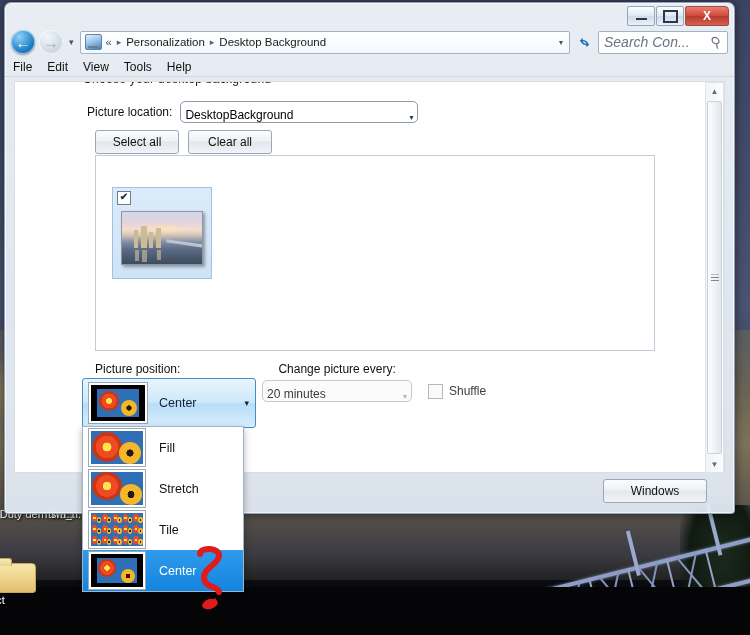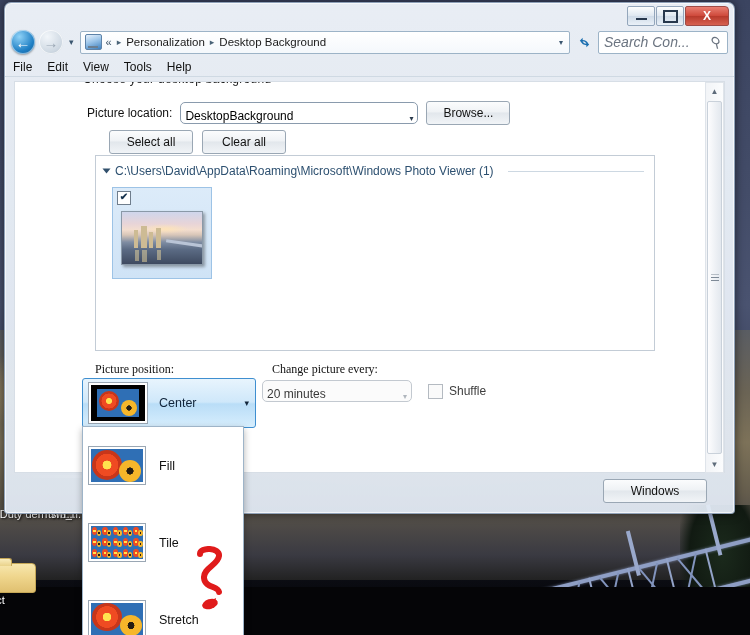--- a/index.html
+++ b/index.html
@@ -118,21 +118,21 @@
   .combo{
     height:20px;border:1px solid #8a9bad;background:#fff;display:flex;align-items:flex-end;
     padding:0 4px;font-size:12px;border-radius:5px;
   }
   .combo .arrow{margin-left:auto;font-size:8px;color:#2b3b4d;padding-left:6px;}
   .btn{
     height:22px;min-width:62px;padding:0 10px;font-size:12px;color:#111;
     border:1px solid #9aa7b4;border-radius:3px;display:flex;align-items:center;justify-content:center;
     background:linear-gradient(180deg,#fbfcfd 0%,#eff2f5 45%,#e2e7ec 50%,#f1f4f7 100%);
   }
-  .row-btns{position:absolute;left:94px;top:48px;display:flex;gap:9px;}
+  .row-btns{position:absolute;left:80px;top:48px;display:flex;gap:9px;}
 
   .gallery{
     position:absolute;left:80px;top:73px;width:558px;height:194px;
     background:#fff;border:1px solid #c3ccd6;
   }
   .group-head{display:flex;align-items:center;gap:6px;padding:8px 0 0 8px;}
   .tri{width:0;height:0;border-left:5px solid #31506c;border-top:4px solid transparent;border-bottom:4px solid transparent;
     transform:rotate(90deg);}
   .group-path{font-size:12px;color:#2d5070;white-space:nowrap;}
   .group-rule{flex:1;height:1px;background:#cdd8e2;margin-left:8px;margin-right:10px;}
@@ -149,38 +149,38 @@
     background:
       linear-gradient(180deg,#cfd6ec 0%,#e7d4d8 22%,#f3ddcf 34%,#d8c6b8 44%,#7f8da3 58%,#5b6b84 72%,#3e4a60 100%);
     overflow:hidden;
   }
   .thumb-img .sun{position:absolute;right:14px;top:12px;width:46px;height:10px;
     background:radial-gradient(ellipse,rgba(255,228,180,.85),rgba(255,228,180,0) 72%);}
   .thumb-img .twr{position:absolute;background:#cdbb94;}
   .thumb-img .refl{position:absolute;background:rgba(235,215,160,.5);}
   .thumb-img .brg{position:absolute;left:44px;top:30px;width:38px;height:3px;background:#b9c4d6;transform:rotate(8deg);}
 
-  .row-pos{position:absolute;left:80px;top:280px;display:flex;gap:98px;font-family:Liberation Serif, serif;}
+  .row-pos{position:absolute;left:80px;top:280px;display:flex;gap:98px;}
   .sublbl{font-size:12px;color:#111;}
 
   .posbox{
     position:absolute;left:82px;top:378px;width:160px;height:48px;
     border:1px solid #3f8fd0;border-radius:3px;
     background:linear-gradient(180deg,#e8f4fd 0%,#cfe8fa 48%,#b9ddf7 52%,#d7eefd 100%);
     display:flex;align-items:center;padding:0 6px;
   }
   .mini{width:54px;height:36px;border:2px solid #fff;box-shadow:0 0 0 1px #9aa7b4;flex:none;}
   .posbox .sel{font-size:12.5px;color:#10243a;margin-left:12px;}
   .posbox .caret{margin-left:auto;font-size:9px;color:#10243a;}
 
   .dd{
     position:absolute;left:82px;top:426px;width:160px;
     background:#fff;border:1px solid #9eb4c8;box-shadow:0 3px 7px rgba(0,0,0,.3);z-index:40;
   }
-  .dd-item{height:41px;display:flex;align-items:center;padding:18px 6px;}
+  .dd-item{height:41px;display:flex;align-items:center;padding:0 6px;}
   .dd-item .mini{width:52px;height:33px;}
   .dd-item .txt{margin-left:14px;font-size:12.5px;color:#111;}
   .dd-item.sel{background:linear-gradient(180deg,#2f9bec,#1484e0);}
   .dd-item.sel .txt{color:#fff;}
 
   
   .art{width:100%;height:100%;position:relative;overflow:hidden;background:#2f6fb5;}
   .art .rflw{position:absolute;border-radius:50%;
     background:radial-gradient(circle at 50% 50%,#ffe44f 0 20%,#ef4b22 22% 52%,#c8361a 54% 100%);}
   .art .yflw{position:absolute;border-radius:50%;
@@ -333,40 +333,32 @@
     <div class="clip-top">
       <span>Choose your desktop background</span>
     </div>
 
     <div class="row-loc">
       <span class="lbl">Picture location:</span>
       <div class="combo" style="width:228px;">
         <span>DesktopBackground</span>
         <span class="arrow">▾</span>
       </div>
-      <div class="btn">
-        <span>Browse...</span>
-      </div>
     </div>
 
     <div class="row-btns">
       <div class="btn">
         <span>Select all</span>
       </div>
       <div class="btn">
         <span>Clear all</span>
       </div>
     </div>
 
     <div class="gallery">
-      <div class="group-head">
-        <div class="tri"></div>
-        <span class="group-path">C:\Users\David\AppData\Roaming\Microsoft\Windows Photo Viewer (1)</span>
-        <div class="group-rule"></div>
-      </div>
 
       <div class="thumb-cell">
         <div class="thumb-check">
           <span>✔</span>
         </div>
         <div class="thumb-img">
           <div class="sun"></div>
           <div class="twr" style="left:12px;top:18px;width:4px;height:18px;"></div>
           <div class="twr" style="left:19px;top:14px;width:6px;height:22px;"></div>
           <div class="twr" style="left:27px;top:20px;width:4px;height:16px;"></div>
@@ -433,95 +425,95 @@
         <span class="yflw" style="right:2px;bottom:0px;width:22px;height:22px;"></span>
       </div>
     </div>
     <span class="txt">Fill</span>
   </div>
 
 
   <div class="dd-item">
     <div class="mini">
       <div class="art">
-        <div class="tile-grid">
-          <div class="cellart">
-              <i></i>
-              <b></b>
-            </div>
-            <div class="cellart">
-              <i></i>
-              <b></b>
-            </div>
-          <div class="cellart">
-              <i></i>
-              <b></b>
-            </div>
-            <div class="cellart">
-              <i></i>
-              <b></b>
-            </div>
-          <div class="cellart">
-              <i></i>
-              <b></b>
-            </div>
-            <div class="cellart">
-              <i></i>
-              <b></b>
-            </div>
-          <div class="cellart">
-              <i></i>
-              <b></b>
-            </div>
-            <div class="cellart">
-              <i></i>
-              <b></b>
-            </div>
-          <div class="cellart">
-              <i></i>
-              <b></b>
-            </div>
-            <div class="cellart">
-              <i></i>
-              <b></b>
-            </div>
-          <div class="cellart">
-              <i></i>
-              <b></b>
-            </div>
-            <div class="cellart">
-              <i></i>
-              <b></b>
-            </div>
-          <div class="cellart">
-              <i></i>
-              <b></b>
-            </div>
-            <div class="cellart">
-              <i></i>
-              <b></b>
-            </div>
-          <div class="cellart">
-              <i></i>
-              <b></b>
-            </div>
-        </div>
-      </div>
-    </div>
-    <span class="txt">Tile</span>
+        <span class="rflw" style="left:1px;top:0px;width:30px;height:28px;"></span>
+        <span class="yflw" style="right:1px;bottom:0px;width:22px;height:21px;"></span>
+      </div>
+    </div>
+    <span class="txt">Stretch</span>
   </div>
 
   <div class="dd-item">
     <div class="mini">
       <div class="art">
-        <span class="rflw" style="left:1px;top:0px;width:30px;height:28px;"></span>
-        <span class="yflw" style="right:1px;bottom:0px;width:22px;height:21px;"></span>
-      </div>
-    </div>
-    <span class="txt">Stretch</span>
+        <div class="tile-grid">
+          <div class="cellart">
+              <i></i>
+              <b></b>
+            </div>
+            <div class="cellart">
+              <i></i>
+              <b></b>
+            </div>
+          <div class="cellart">
+              <i></i>
+              <b></b>
+            </div>
+            <div class="cellart">
+              <i></i>
+              <b></b>
+            </div>
+          <div class="cellart">
+              <i></i>
+              <b></b>
+            </div>
+            <div class="cellart">
+              <i></i>
+              <b></b>
+            </div>
+          <div class="cellart">
+              <i></i>
+              <b></b>
+            </div>
+            <div class="cellart">
+              <i></i>
+              <b></b>
+            </div>
+          <div class="cellart">
+              <i></i>
+              <b></b>
+            </div>
+            <div class="cellart">
+              <i></i>
+              <b></b>
+            </div>
+          <div class="cellart">
+              <i></i>
+              <b></b>
+            </div>
+            <div class="cellart">
+              <i></i>
+              <b></b>
+            </div>
+          <div class="cellart">
+              <i></i>
+              <b></b>
+            </div>
+            <div class="cellart">
+              <i></i>
+              <b></b>
+            </div>
+          <div class="cellart">
+              <i></i>
+              <b></b>
+            </div>
+        </div>
+      </div>
+    </div>
+    <span class="txt">Tile</span>
   </div>
 
   <div class="dd-item sel">
     <div class="mini">
       <div class="art blk">
         <div style="position:absolute;left:6px;top:4px;right:6px;bottom:4px;background:#2f6fb5;overflow:hidden;">
           <span class="rflw" style="left:1px;top:1px;width:18px;height:18px;"></span>
           <span class="yflw" style="right:2px;bottom:0px;width:14px;height:14px;"></span>
         </div>
       </div>

